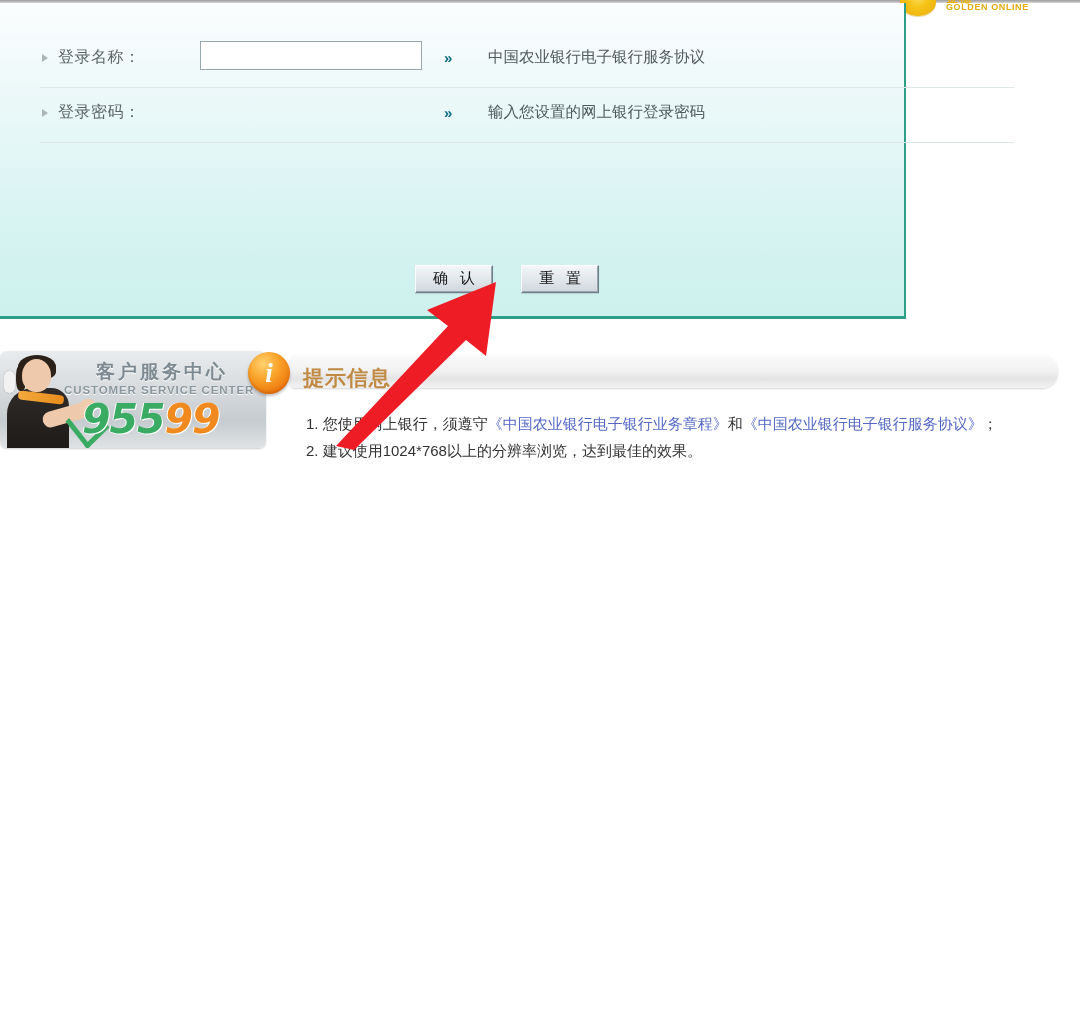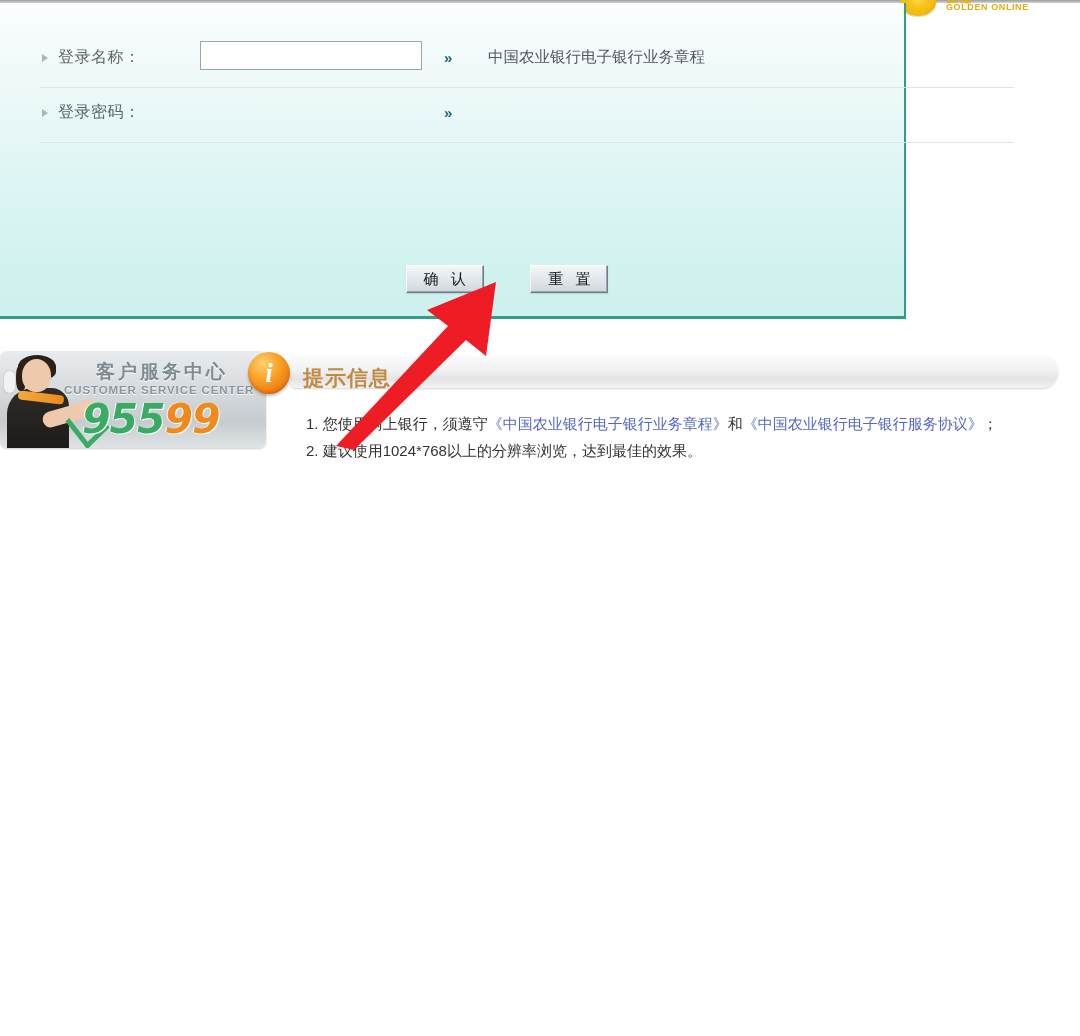--- a/index.html
+++ b/index.html
@@ -141,30 +141,30 @@
 
   
   .btn-row {
     position: absolute;
     left: 0; top: 262px;
     width: 1014px;
     text-align: center;
   }
   .btn {
     display: inline-block;
-    font-family: Liberation Sans, sans-serif;
+    font-family: Liberation Serif, serif;
     font-size: 15px;
     color: #17181a;
     background: linear-gradient(to bottom, #f4f6f8 0%, #e3e8ec 48%, #cfd7dd 100%);
     border: 1px solid #6f7d88;
     border-top-color: #ffffff;
     border-left-color: #fbfcfd;
     box-shadow: inset -1px -1px 0 #9aa6af, 0 1px 1px rgba(0,0,0,.10);
     padding: 3px 13px 4px 13px;
-    margin: 0 21px;
+    margin: 0 12px;
     letter-spacing: 4px;
     text-indent: 4px;
     cursor: pointer;
     line-height: 19px;
   }
 
   
   .cs-banner {
     position: absolute;
     left: 0; top: 351px;
@@ -358,27 +358,28 @@
 
 <div class="login-panel">
 
   <div class="form-rows">
 
     <div class="form-row">
       <span class="bullet-tri"></span>
       <span class="row-label">登录名称：</span>
       <input class="text-input" type="text" value="" style="">
       <span class="chev">»</span>
-      <span class="hint-text">中国农业银行电子银行业务章程</span>
+      <span class="hint-text">中国农业银行电子银行服务协议</span>
     </div>
 
     <div class="form-row">
       <span class="bullet-tri"></span>
       <span class="row-label">登录密码：</span>
       <span class="chev">»</span>
+      <span class="hint-text">输入您设置的网上银行登录密码</span>
     </div>
 
 
   </div>
 
   <div class="btn-row">
     <button class="btn">确 认</button>
     <button class="btn">重 置</button>
   </div>
 

